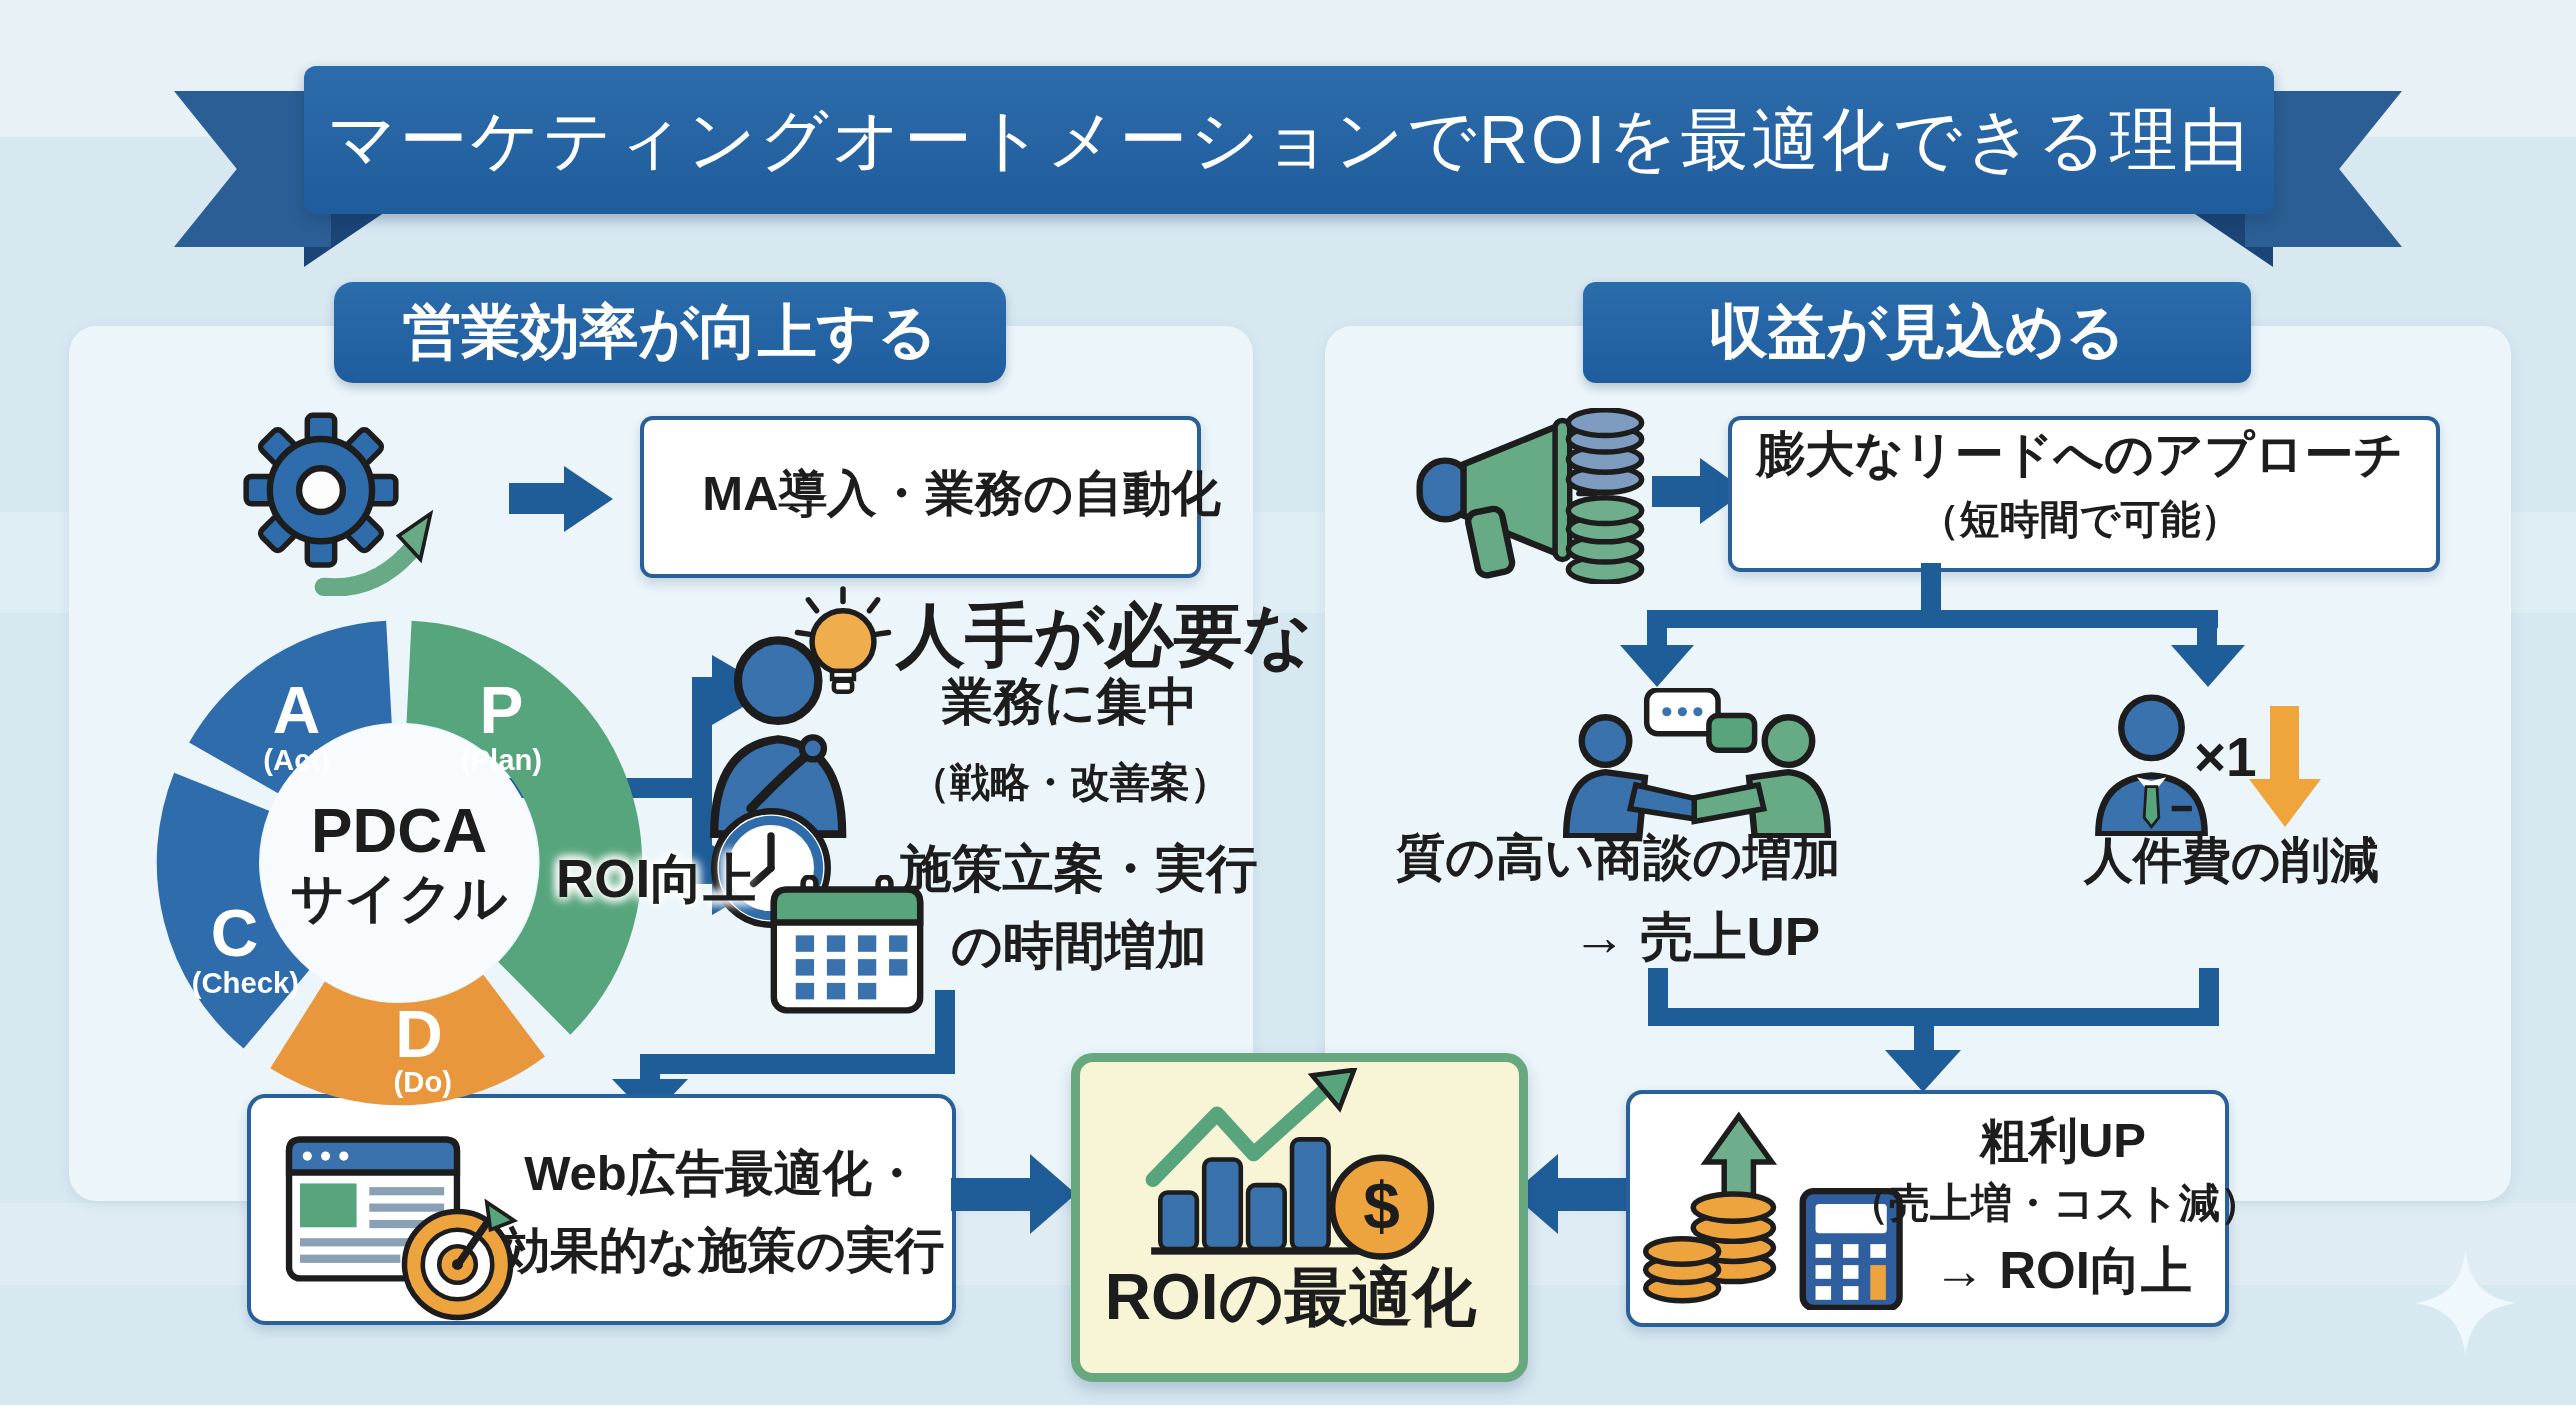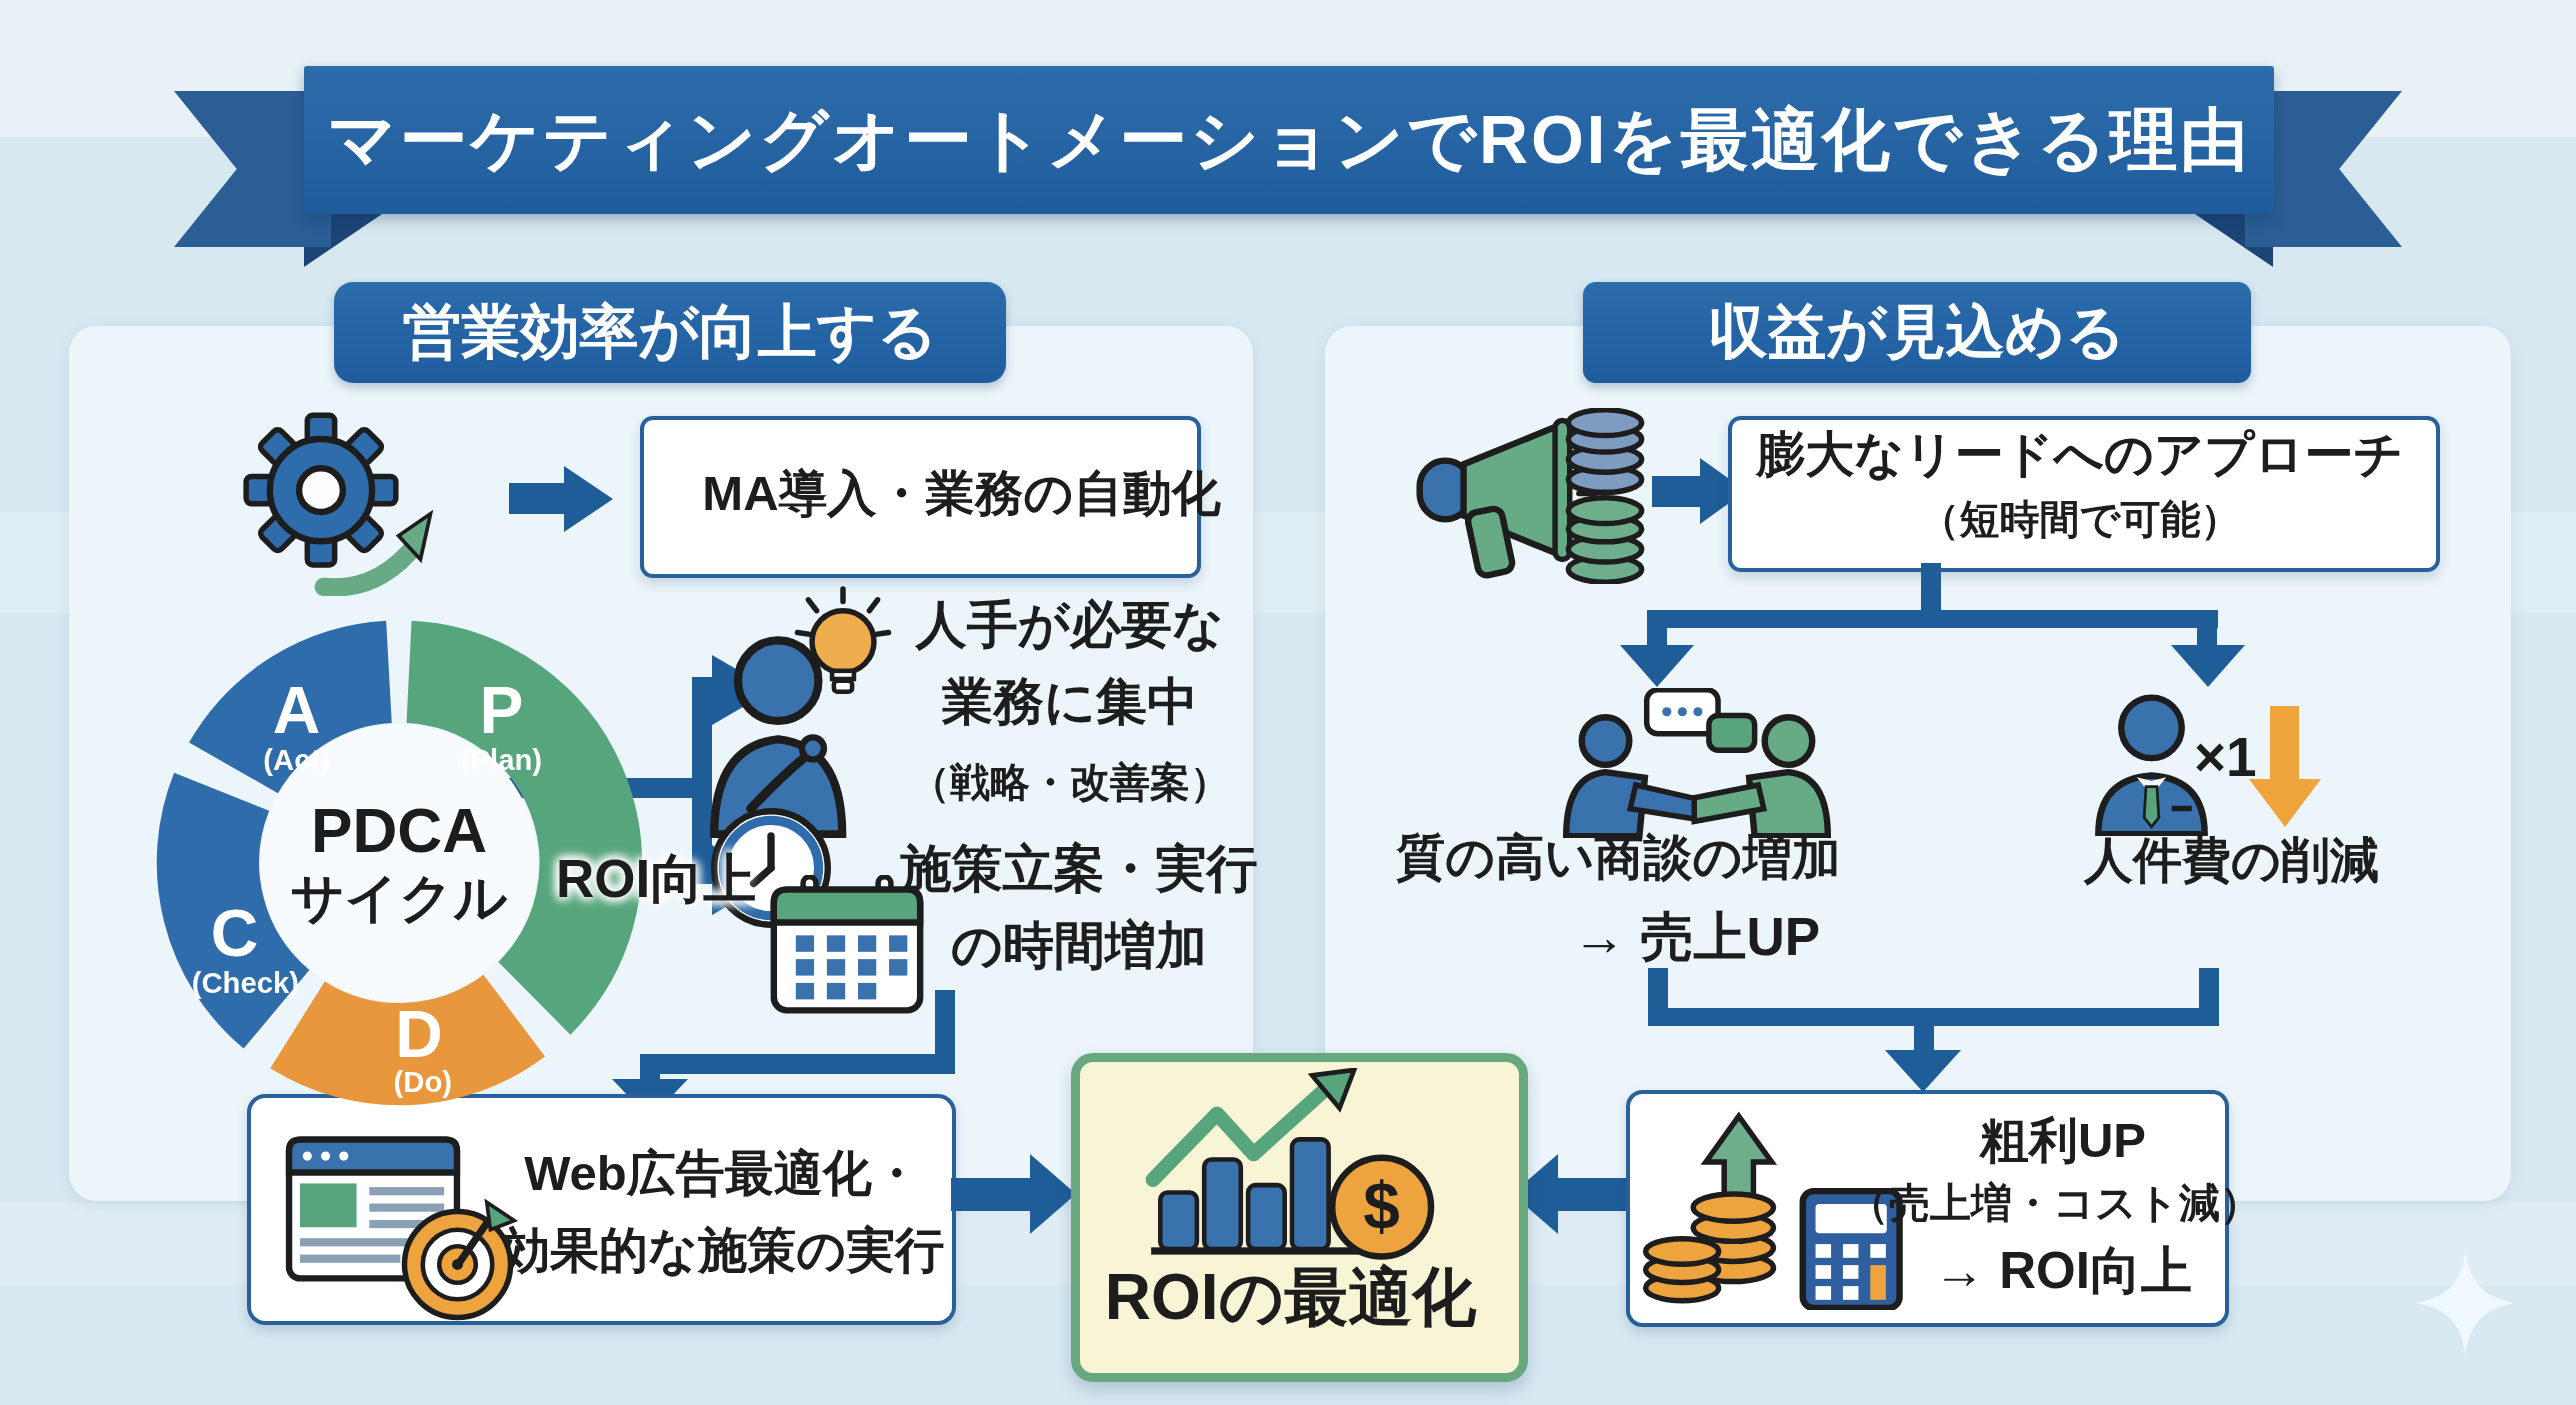--- a/index.html
+++ b/index.html
@@ -17,23 +17,23 @@
     color:#fff;font-weight:bold;font-size:59px;text-align:center;
     box-shadow:0 4.6px 9.1px rgba(30,60,100,.25);
   }
   .wbox{position:absolute;background:#ffffff;border:4.6px solid #2a6099;border-radius:12.8px;box-shadow:0 5.5px 11px rgba(40,70,110,.18);}
   .bartxt{position:absolute;text-align:center;font-weight:bold;color:#1d1d1d;line-height:1.15;white-space:nowrap;}
   .shaft{position:absolute;background:#1f5d99;}
   .tri{position:absolute;width:0;height:0;}
   .oshaft{position:absolute;background:#f0a43c;}
   #title{
     position:absolute;left:304px;top:66px;width:1970px;height:148px;
-    background:linear-gradient(#2d6cab,#1f5c9c);border-radius:3px;z-index:3;
+    background:linear-gradient(#2d6cab,#1f5c9c);border-radius:12px;z-index:3;
     display:flex;align-items:center;justify-content:center;
-    color:#fff;font-weight:bold;font-size:68px;letter-spacing:2.7px;
+    color:#fff;font-weight:normal;font-size:68px;letter-spacing:2.7px;
     box-shadow:0 5.5px 12.8px rgba(20,50,90,.30);
   }
   .tail{position:absolute;background:#2b5e94;z-index:2;}
   .fold{position:absolute;background:#1b4576;z-index:1;}
   .halo{text-shadow:0 0 9.1px #fff,0 0 9.1px #fff,0 0 12.8px #fff,0 0 12.8px #fff;}
   svg text{font-family:"Liberation Sans","DejaVu Sans",sans-serif;}
 </style>
 </head>
 <body>
 
@@ -111,21 +111,21 @@
       <line x1="56" y1="4" x2="56" y2="18"></line>
       <line x1="18" y1="16" x2="27" y2="28"></line>
       <line x1="94" y1="16" x2="85" y2="28"></line>
       <line x1="6" y1="52" x2="20" y2="54"></line>
       <line x1="106" y1="52" x2="92" y2="54"></line>
     </g>
     <circle cx="56" cy="62" r="34" fill="#f0ad4e" stroke="#1d1d1d" stroke-width="6"></circle>
     <rect x="44" y="94" width="24" height="9" fill="#ffffff" stroke="#1d1d1d" stroke-width="5"></rect>
     <rect x="46" y="105" width="20" height="12" rx="4" fill="#ffffff" stroke="#1d1d1d" stroke-width="5"></rect>
   </svg>
-  <div class="bartxt" style="left:896px;top:596px;width:348px;font-size:51px;">人手が必要な</div>
+  <div class="bartxt" style="left:896px;top:596px;width:348px;font-size:69px;">人手が必要な</div>
   <div class="bartxt" style="left:896px;top:673px;width:348px;font-size:51px;text-align:center;">業務に集中</div>
   <div class="bartxt" style="left:878px;top:759px;width:384px;font-size:40px;">（戦略・改善案）</div>
 
   <svg class="abs" style="left:706px;top:803px;z-index:2;" width="130" height="130" viewBox="0 0 142 142">
     <circle cx="71" cy="71" r="62" fill="#ffffff" stroke="#1d1d1d" stroke-width="7"></circle>
     <circle cx="71" cy="71" r="52" fill="#ffffff" stroke="#2f6cab" stroke-width="10"></circle>
     <line x1="71" y1="71" x2="71" y2="36" stroke="#1d1d1d" stroke-width="8" stroke-linecap="round"></line>
     <line x1="71" y1="71" x2="52" y2="88" stroke="#1d1d1d" stroke-width="8" stroke-linecap="round"></line>
   </svg>
   <svg class="abs" style="left:770px;top:875px;z-index:3;" width="154" height="139" viewBox="0 0 168 152">

